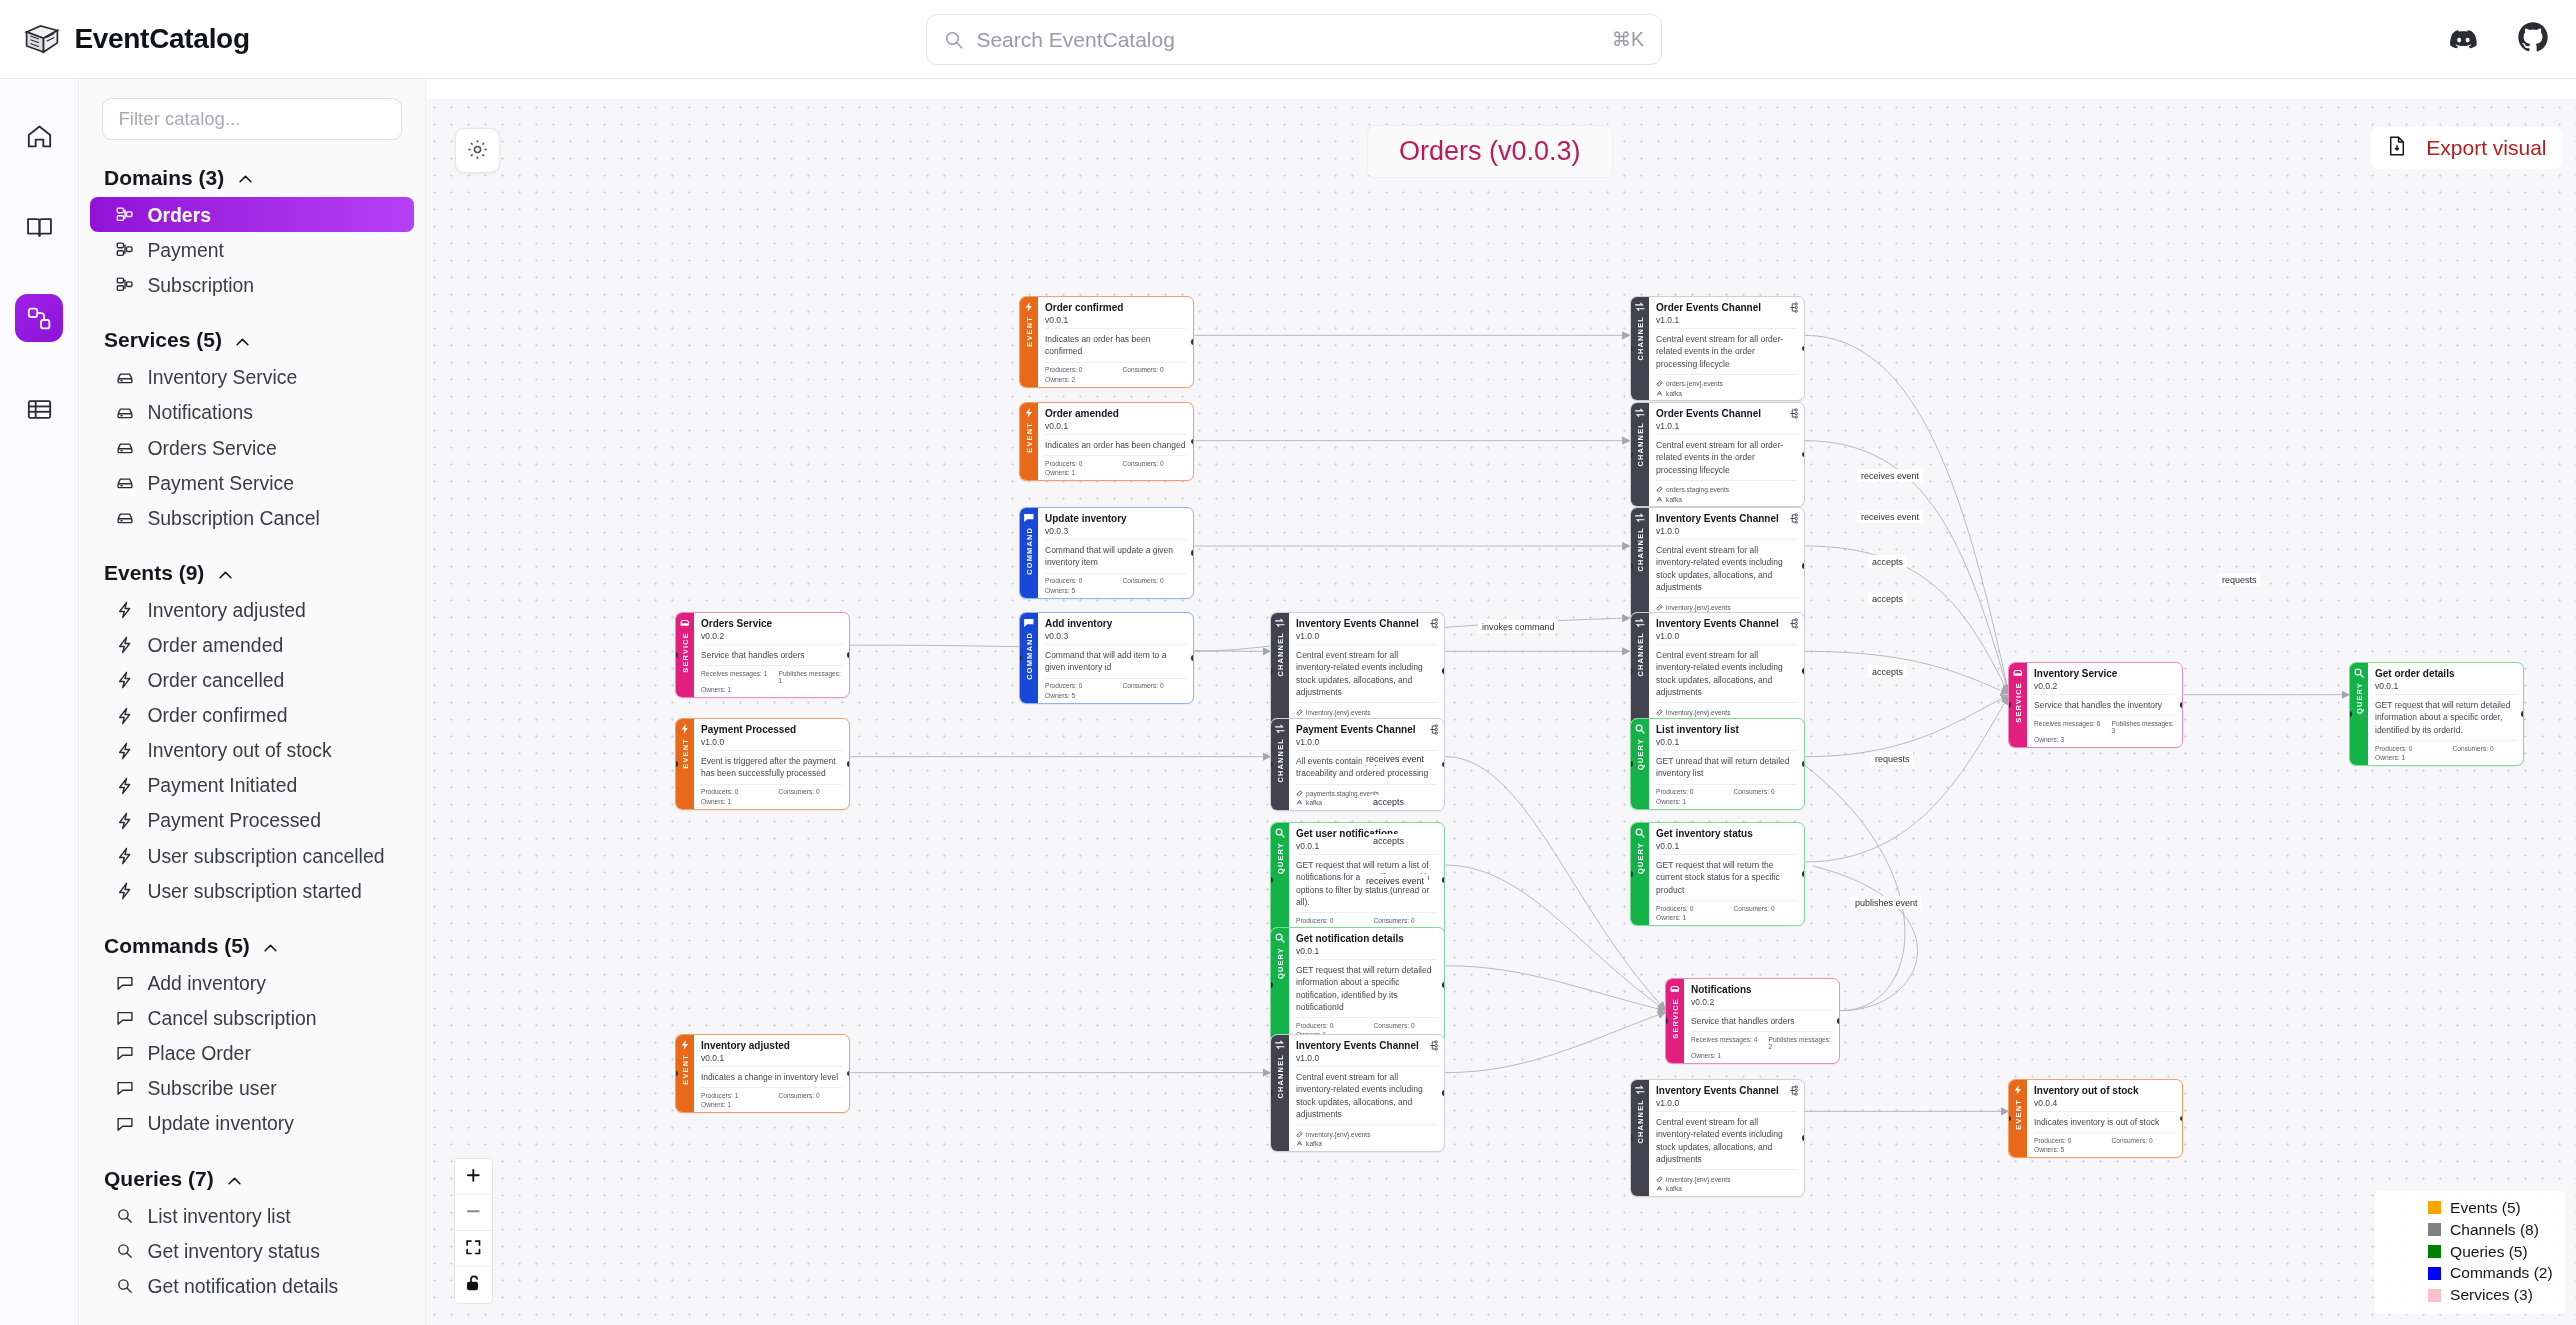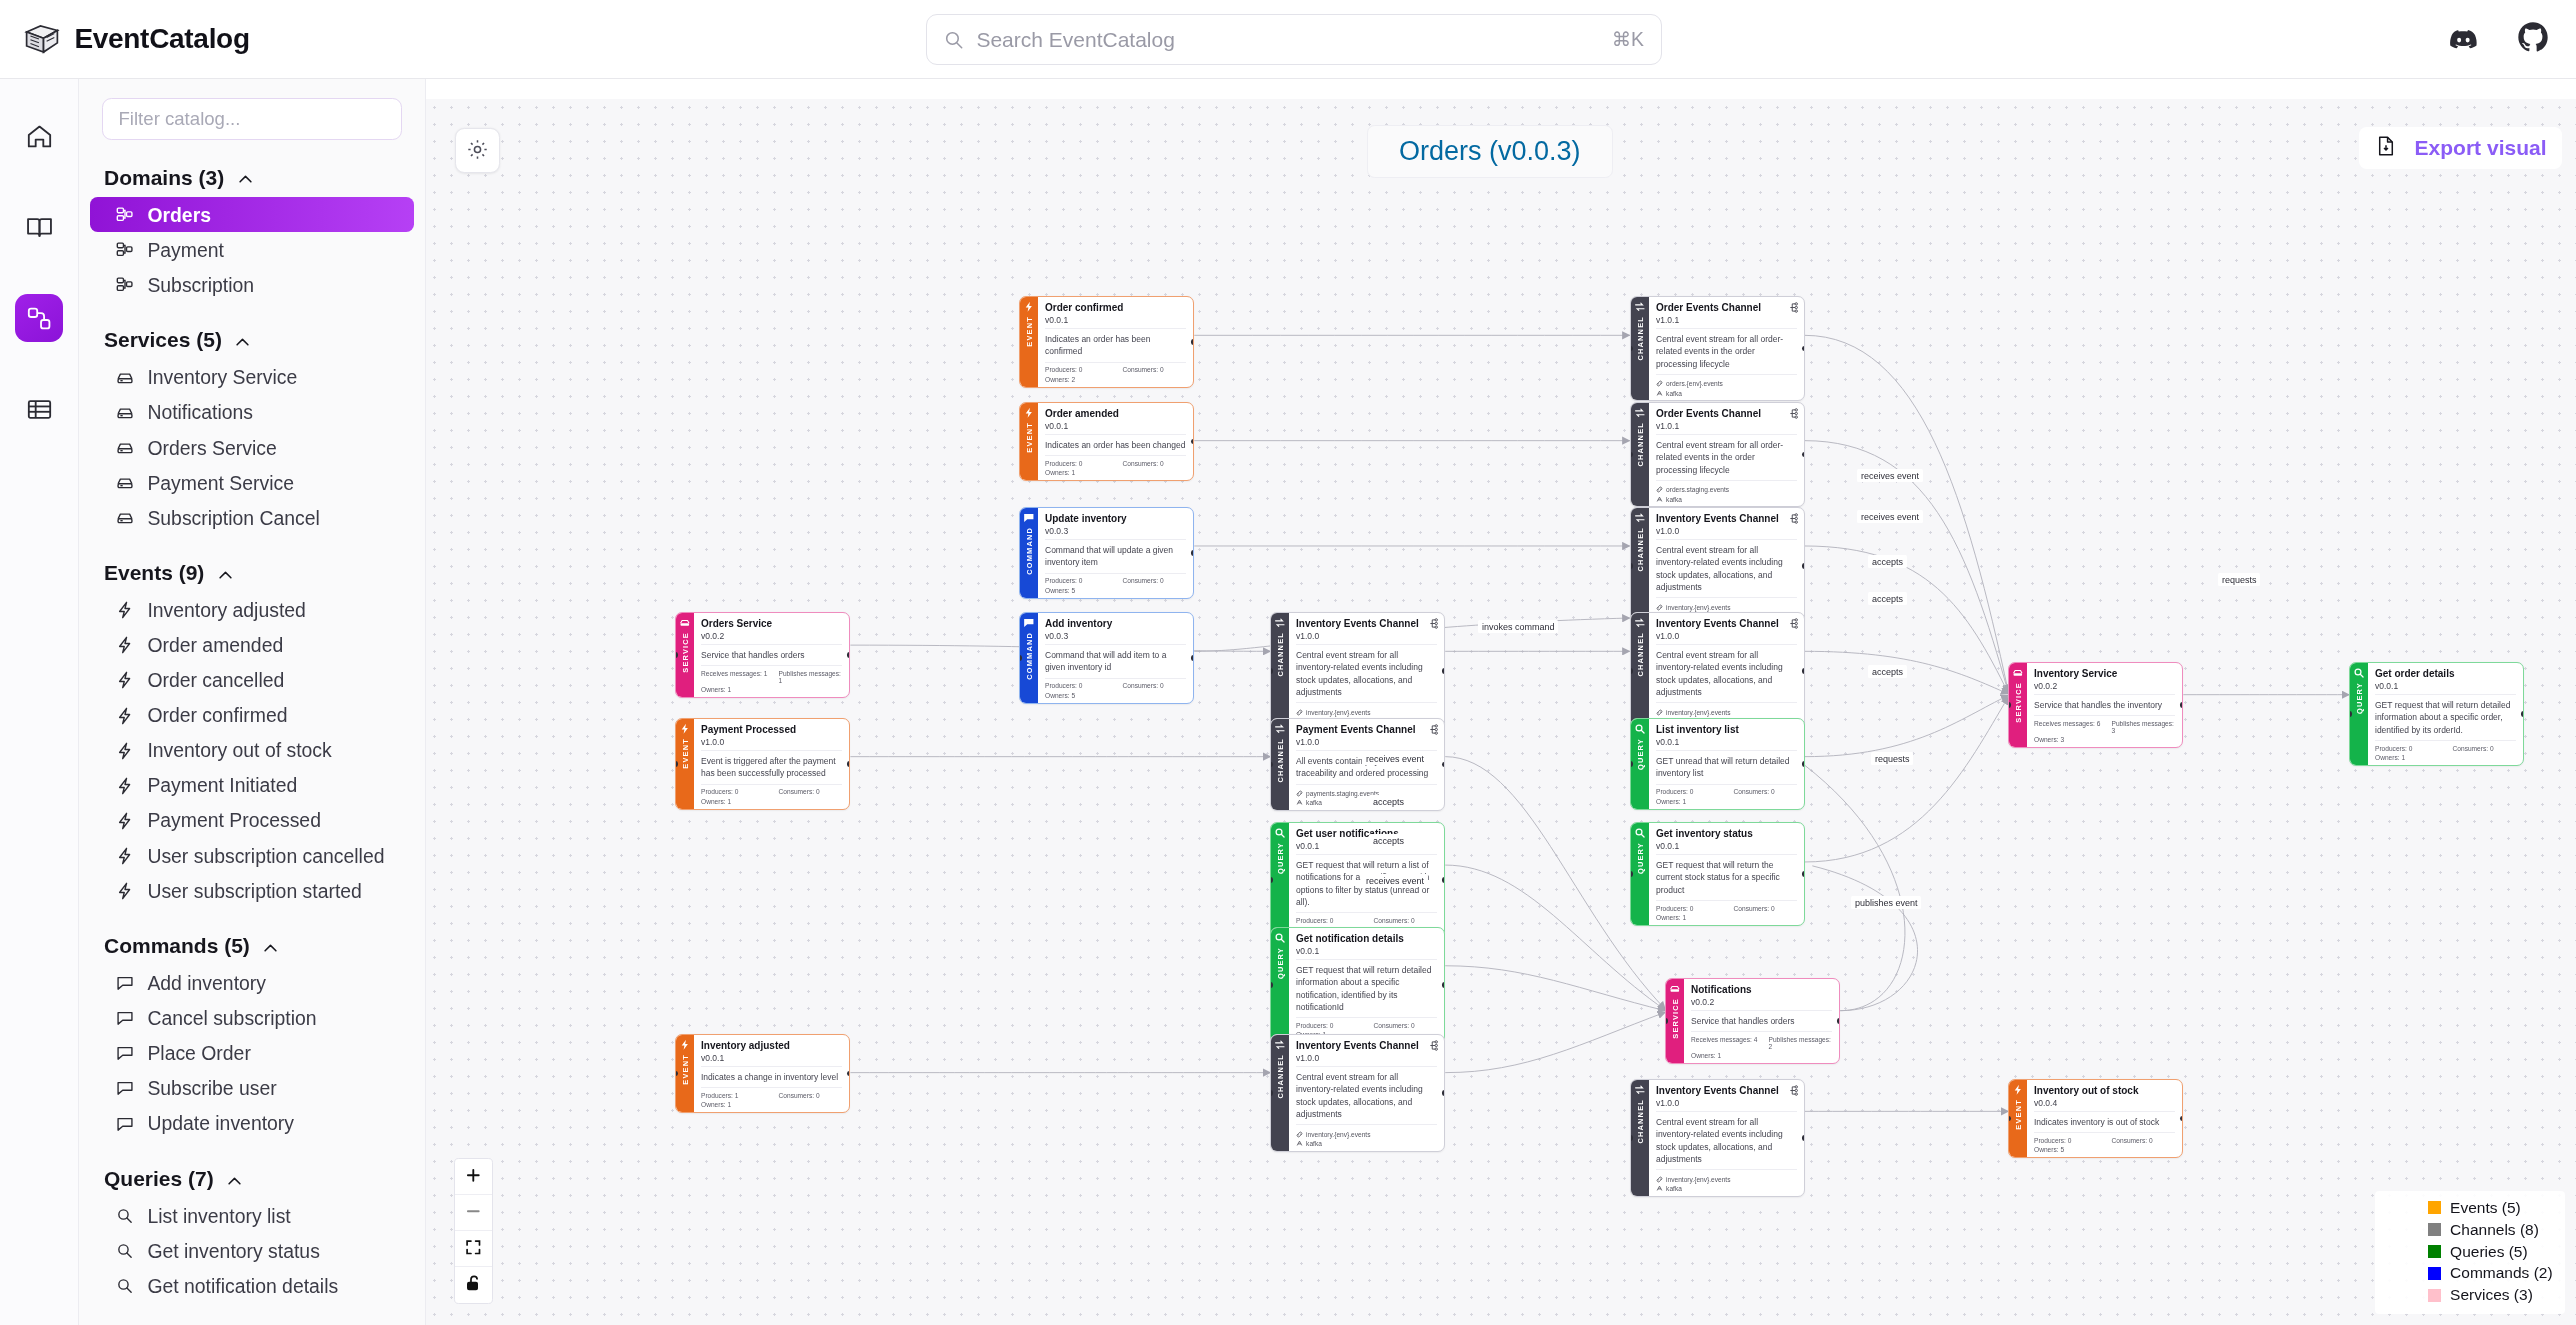--- a/index.html
+++ b/index.html
@@ -90,26 +90,26 @@
   #gearbtn {
     position: absolute; left: 29px; top: 29px; width: 45px; height: 45px;
     background: #fff; border: 0.8px solid #e6e6ec; border-radius: 9.3px;
     display: flex; align-items: center; justify-content: center; cursor: pointer;
     box-shadow: 0 0.8px 2.3px rgba(0,0,0,.07);
   }
   #gearbtn svg { width: 23px; height: 23px; }
   #difftitle {
     position: absolute; left: 941px; top: 26px; padding: 10px 31px;
     background: #fafafb; border: 0.8px solid #eeeef3; border-radius: 7.7px;
-    font-size: 27px; color: #0369a1;
+    font-size: 27px; color: #be185d;
   }
   #exportbtn {
     position: absolute; right: 14px; top: 28px; display: flex; align-items: center; gap: 18px;
     background: #fff; border-radius: 7.7px; padding: 7.7px 15.5px; cursor: pointer;
-    font-size: 21px; color: #8b5cf6; font-weight: bold;
+    font-size: 21px; color: #b91c1c;
   }
   #exportbtn svg { width: 22px; height: 22px; }
 
   
   .node {
     position: absolute; background: #fff; border-radius: 7px;
     display: flex; overflow: hidden; border: 0.8px solid #d9d9e2;
     box-shadow: 0 0.8px 1.5px rgba(0,0,0,.05);
   }
   .node .spine {

